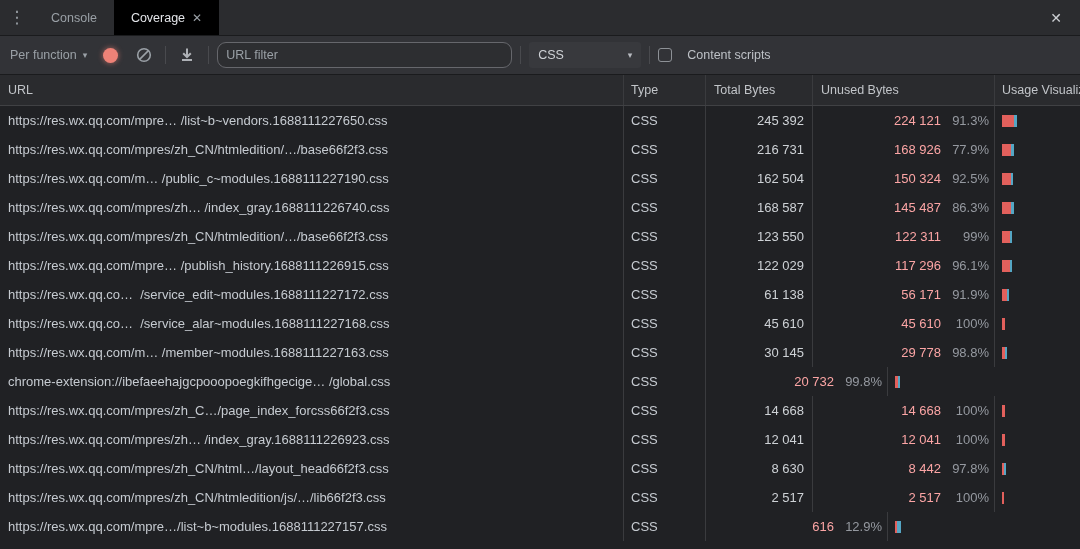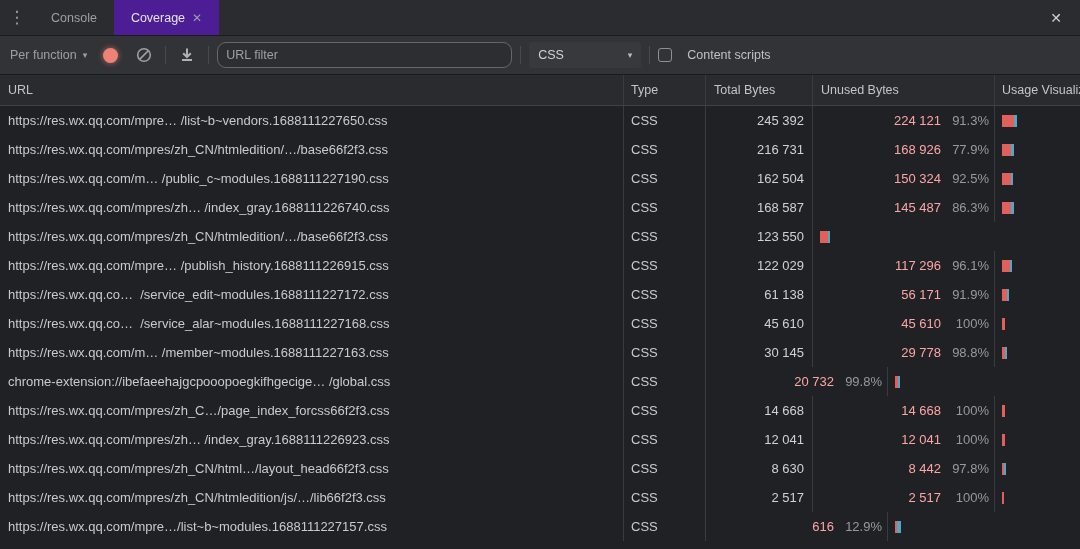--- a/index.html
+++ b/index.html
@@ -17,21 +17,21 @@
     border-bottom:1px solid #1a1b1d; position:relative;
   }
   .kebab-btn {
     width:34px; display:flex; align-items:center; justify-content:center;
     color:#9aa0a6; font-size:17px; cursor:pointer; user-select:none;
   }
   .tab {
     display:flex; align-items:center; gap:7px; padding:0 17px;
     color:#9aa0a6; font-size:12.5px; cursor:pointer;
   }
-  .tab.active { background:#4c1d95; color:#e4e6ea; }
+  .tab.active { background:#000000; color:#e4e6ea; }
   .tab .tab-close { color:#9aa0a6; font-size:12px; line-height:1; }
   .drawer-close {
     position:absolute; right:12px; top:0; height:36px; width:24px;
     display:flex; align-items:center; justify-content:center;
     color:#cdd0d4; font-size:14px; cursor:pointer;
   }
   
   .toolbar {
     height:39px; background:#323337; border-bottom:1px solid #1a1b1d;
     display:flex; align-items:center; padding:0 8px; gap:8px;
@@ -224,20 +224,24 @@
       </div>
     </div>
   </div>
 
   <div class="tr">
     <div class="td c-url">
       <span>https://res.wx.qq.com/mpres/zh_CN/htmledition/…/base66f2f3.css</span>
     </div>
     <div class="td c-type">CSS</div>
     <div class="td c-total">123 550</div>
+    <div class="td c-unused">
+      <span class="ub-bytes">122 311</span>
+      <span class="ub-pct">99%</span>
+    </div>
     <div class="td c-viz">
       <div class="bar">
         <div class="unused-bar" style="width: 8px;"></div>
         <div class="used-bar" style="width: 2px;"></div>
       </div>
     </div>
   </div>
 
   <div class="tr">
     <div class="td c-url">

